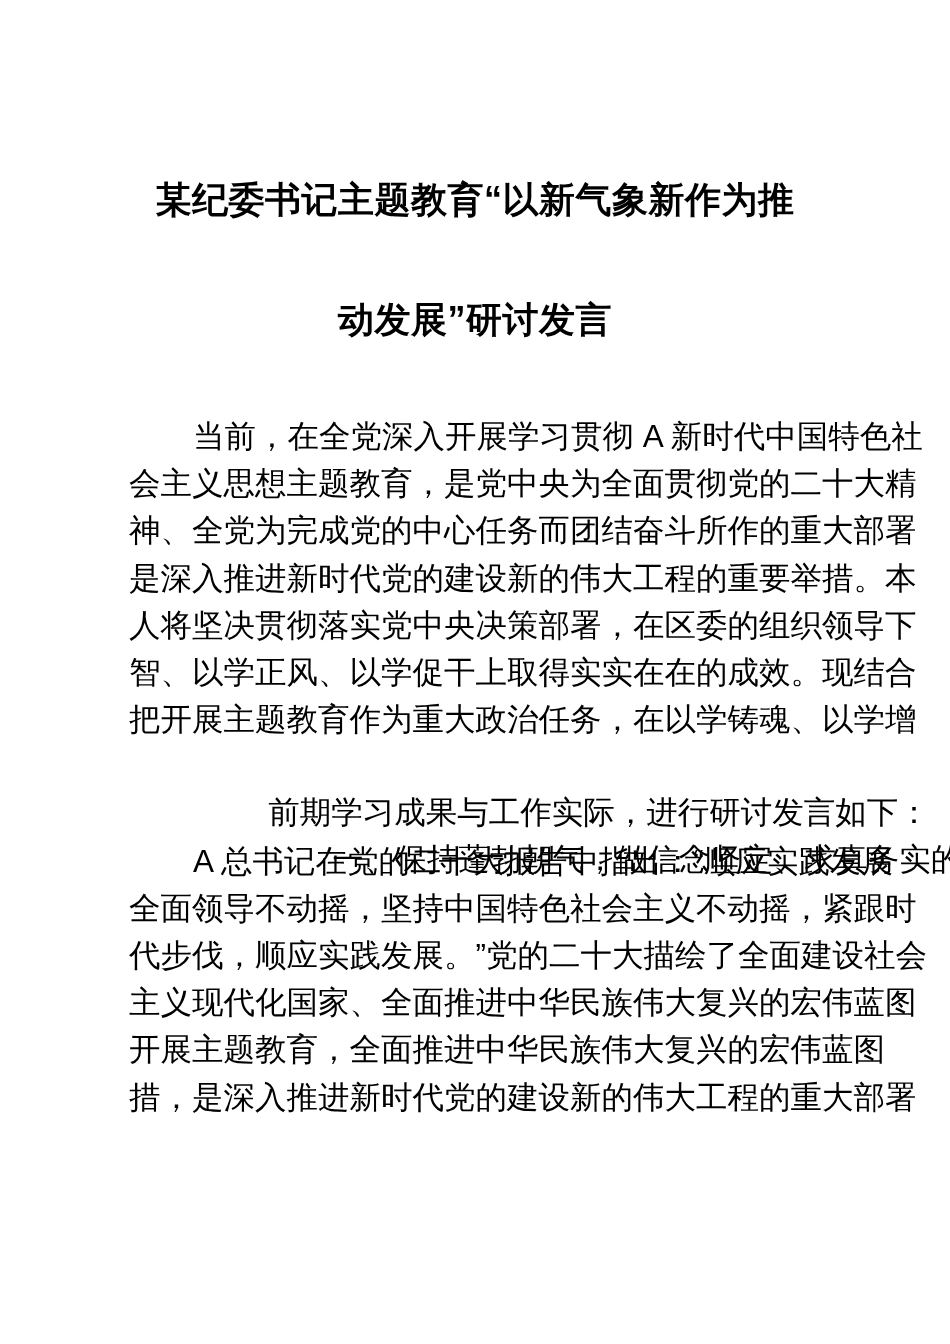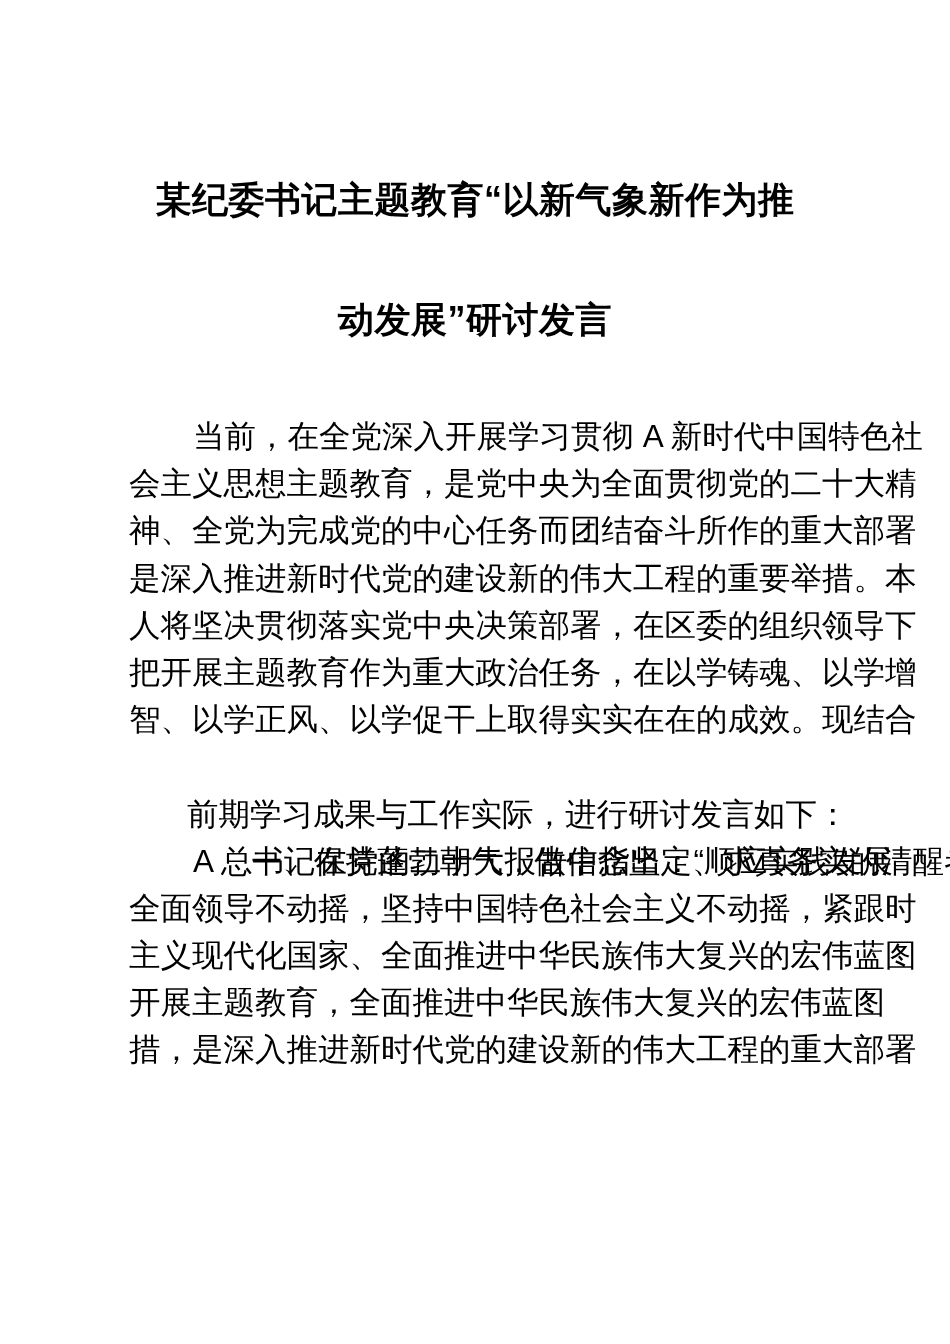--- a/index.html
+++ b/index.html
@@ -50,20 +50,21 @@
     line-height: 47.2px;
     color: #000000;
     font-weight: 400;
   }
 
   
   .ln {
     display: block;
     white-space: pre;
     height: 47.2px;
+    font-family: Liberation Mono, monospace;
   }
   .ln-just {
     display: flex;
     justify-content: space-between;
     white-space: pre;
     height: 47.2px;
     margin-left: 12px;
   }
   .ln-just > span {
     display: inline-block;
@@ -99,44 +100,47 @@
       <div class="ln-just">
         <span>神、全党为完成党的中心任务而团结奋斗所作的重大部署</span>
       </div>
       <div class="ln-just">
         <span>是深入推进新时代党的建设新的伟大工程的重要举措。本</span>
       </div>
       <div class="ln-just">
         <span>人将坚决贯彻落实党中央决策部署，在区委的组织领导下</span>
       </div>
       <div class="ln-just">
-        <span>把开展主题教育作为重大政治任务，在以学铸魂、以学增</span>
+        <span>智、以学正风、以学促干上取得实实在在的成效。现结合</span>
       </div>
       <div class="ln-just">
-        <span>智、以学正风、以学促干上取得实实在在的成效。现结合</span>
+        <span>把开展主题教育作为重大政治任务，在以学铸魂、以学增</span>
       </div>
       <div class="ln">
         <span>前期学习成果与工作实际，进行研讨发言如下：</span>
       </div>
     </div>
 
     <div>
       <div class="ln ln-head">
         <span>一、保持蓬勃朝气，做信念坚定、求真务实的清醒者</span>
       </div>
     </div>
 
     <div>
       <div class="ln-just ln-indent-just">
         <span>A 总书记在党的二十大报告中指出：“顺应实践发展</span>
       </div>
       <div class="ln-just">
         <span>全面领导不动摇，坚持中国特色社会主义不动摇，紧跟时</span>
       </div>
       <div class="ln-just">
+        <span>代步伐，顺应实践发展。”党的二十大描绘了全面建设社会</span>
+      </div>
+      <div class="ln-just">
         <span>主义现代化国家、全面推进中华民族伟大复兴的宏伟蓝图</span>
       </div>
       <div class="ln-just">
         <span>开展主题教育，全面推进中华民族伟大复兴的宏伟蓝图</span>
       </div>
       <div class="ln-just">
         <span>措，是深入推进新时代党的建设新的伟大工程的重大部署</span>
       </div>
     </div>
 

